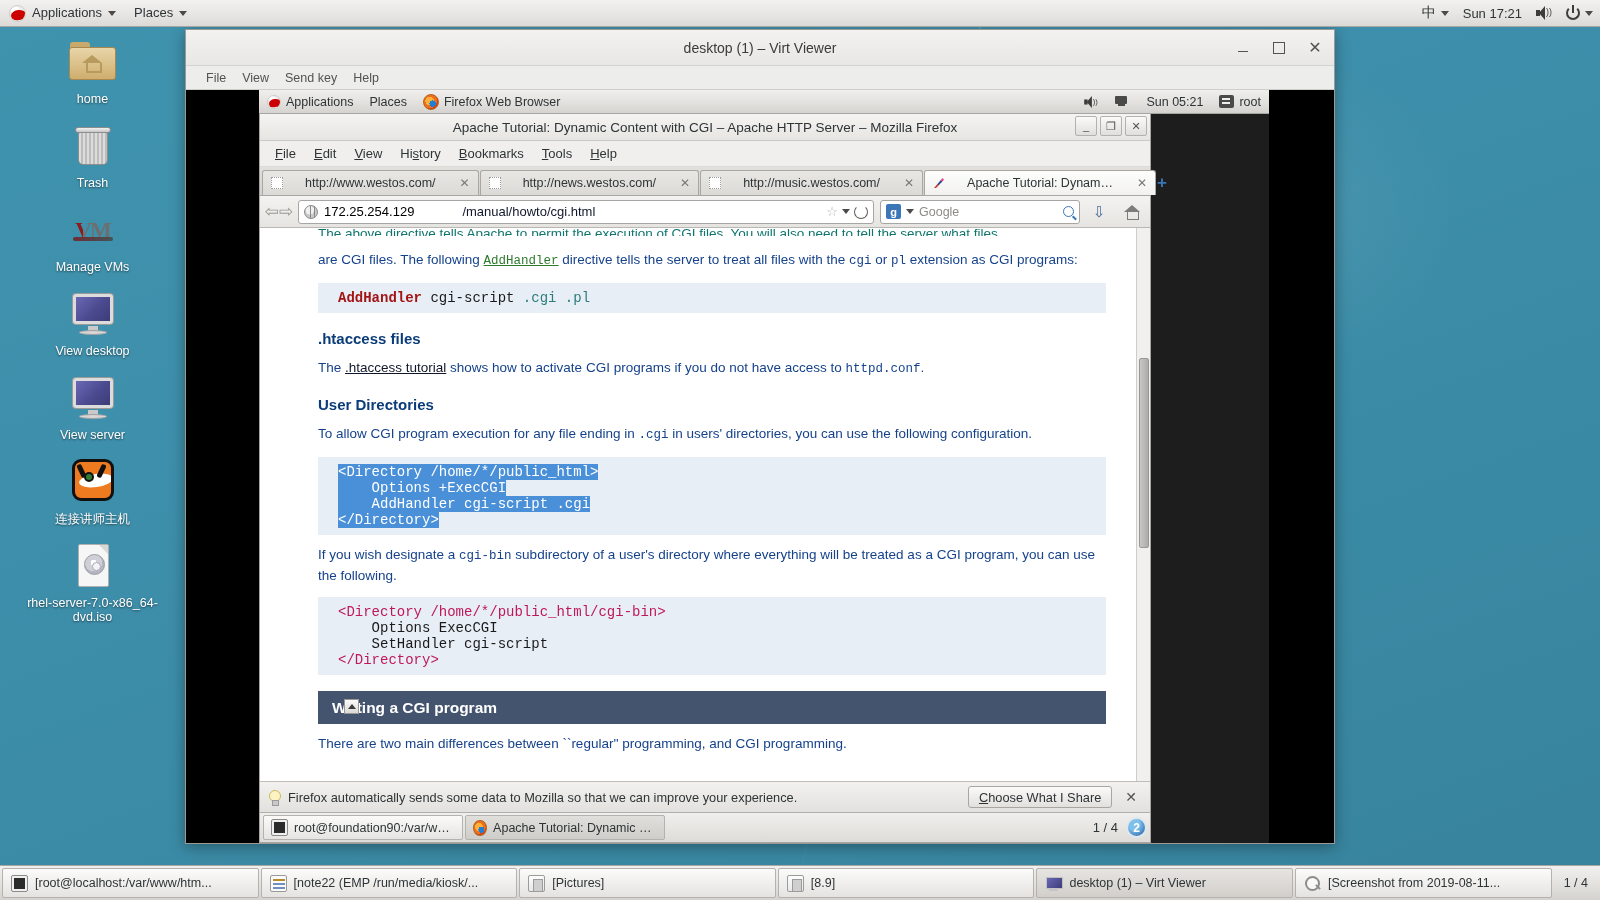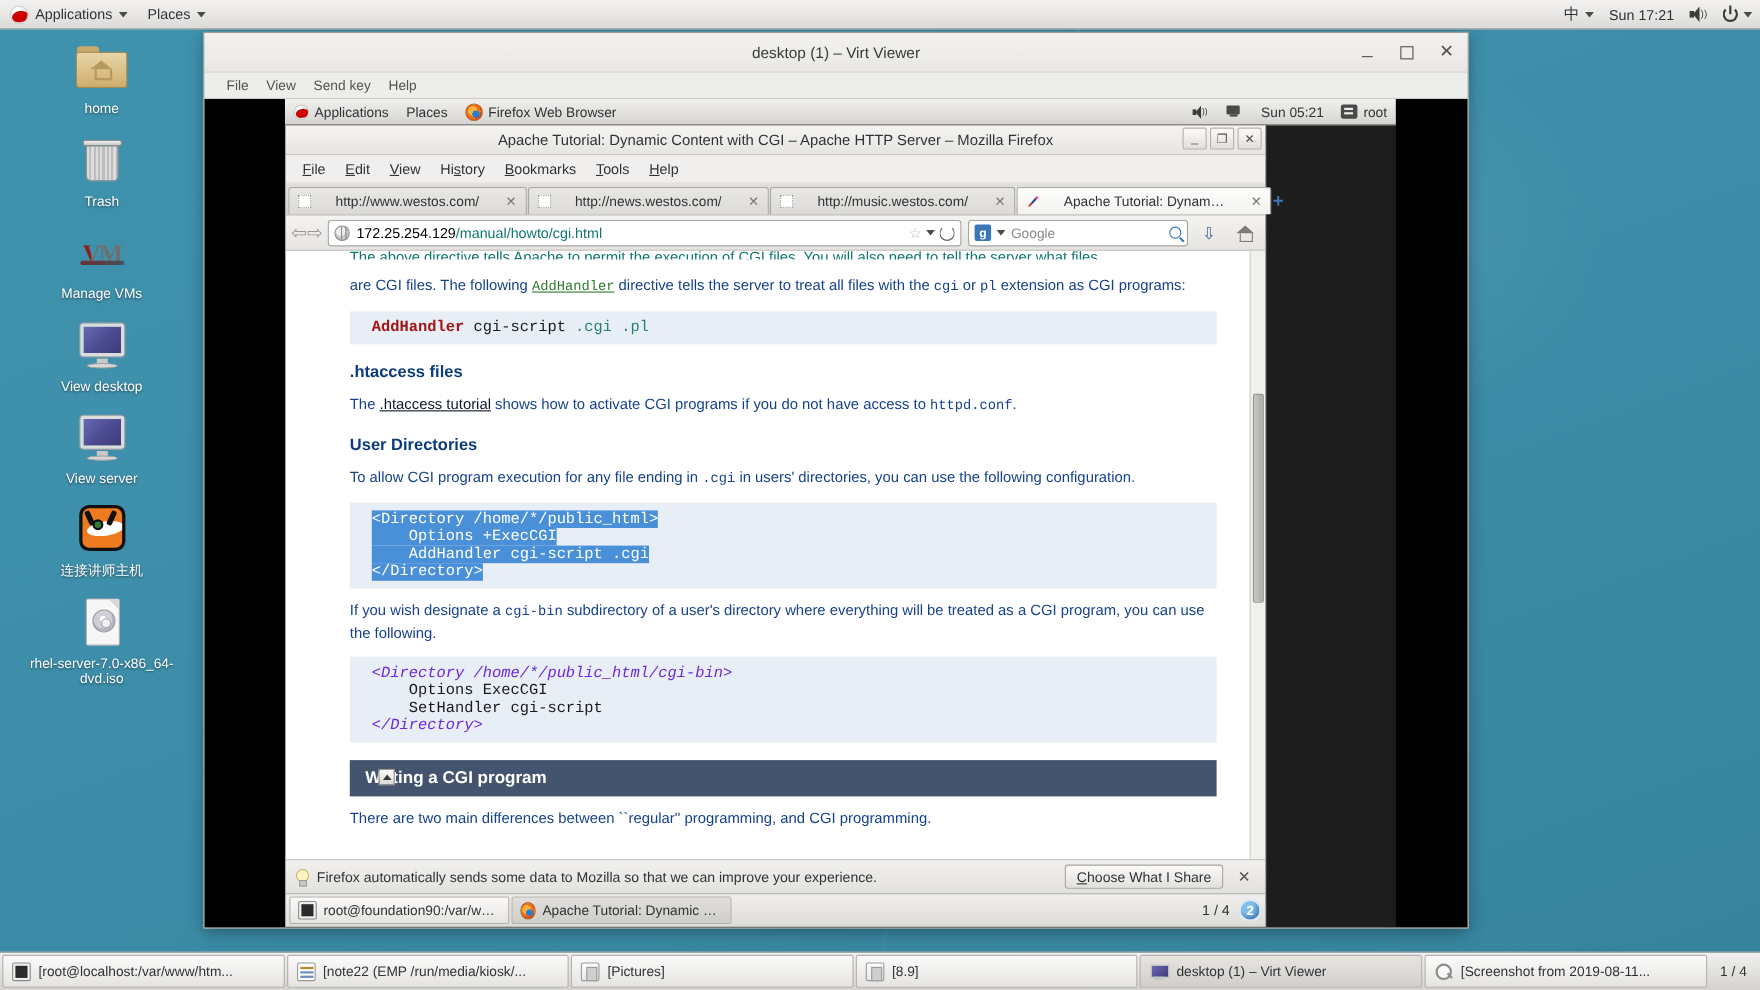--- a/index.html
+++ b/index.html
@@ -384,21 +384,21 @@
     flex:1 1 auto; height:24px; background:#fff; border:1px solid #a8a6a2; border-radius:3px;
     display:flex; align-items:center; gap:6px; padding:0 5px; min-width:0;
   }
   .globe{ width:14px;height:14px; border-radius:50%;
     background: radial-gradient(circle at 40% 35%, #f0f0f0 0 40%, #c9c9c9 41% 100%);
     border:1px solid #8a8a8a; position:relative;}
   .globe::after{content:""; position:absolute; left:5px; top:0; width:3px;height:12px;
     border-left:1px solid #8a8a8a; border-right:1px solid #8a8a8a;}
   #urltext{ flex:1 1 auto; font-size:13px; color:#111; white-space:nowrap; overflow:hidden;}
   #urltext .host{ color:#000; }
-  #urltext .path{ color:#0f766e; }
+  #urltext .path{ color:#0f172a;margin-left:48px; }
   .url-icons{ display:flex; align-items:center; gap:4px; color:#8d8b88; font-size:12px;}
   .star{ color:#b9b7b3; font-size:13px;}
   .reload{ width:14px;height:14px; border:1.6px solid #5c5a57; border-radius:50%;
     border-top-color:transparent; }
   #searchbox{
     width:200px; height:24px; background:#fff; border:1px solid #a8a6a2; border-radius:3px;
     display:flex; align-items:center; gap:5px; padding:0 5px; flex:0 0 200px;
   }
   .g-badge{ width:15px;height:15px; background:#3a76b8; color:#fff; font-weight:bold;
     font-size:11px; display:flex;align-items:center;justify-content:center; border-radius:2px;}
@@ -427,21 +427,21 @@
   .code-inline{ font-family:"Liberation Mono", monospace; font-size:12.5px; color:#15428b;}
   a.link{ color:#0f172a; }
   a.green{ color:#2d7a2d; text-decoration:underline; font-family:"Liberation Mono", monospace; font-size:12.5px;}
   h3.sect{ font-size:15px; color:#0b3c7a; margin:16px 0 6px 0; font-weight:bold;}
   pre.code{
     background:#e8eef6; margin: 10px 0 6px 0; padding: 7px 20px;
     font-family:"Liberation Mono", monospace; font-size:14px; line-height:16px;
     color:#333; white-space:pre; border:none;
   }
   pre.code .dir{ color:#a31515; font-weight:bold;}
-  pre.code .tag{ color:#6d28d9;font-style:italic;}
+  pre.code .tag{ color:#be185d;}
   pre.code .val{ color:#2a7d7d;}
   pre.code .nb{ color:#1a1a1a;}
   .sel{ background:#4a90d9; color:#ffffff; }
   h2.bigsect{
     background:#44546f; color:#ffffff; font-size:15.5px; font-weight:bold;
     margin: 16px 0 10px 0; padding: 7px 14px;
   }
   .uparrow{
     position:absolute; left:26px; width:15px;height:15px;
     background:linear-gradient(to bottom,#fbfbfa,#dcdad6); border:1px solid #9a9894;

